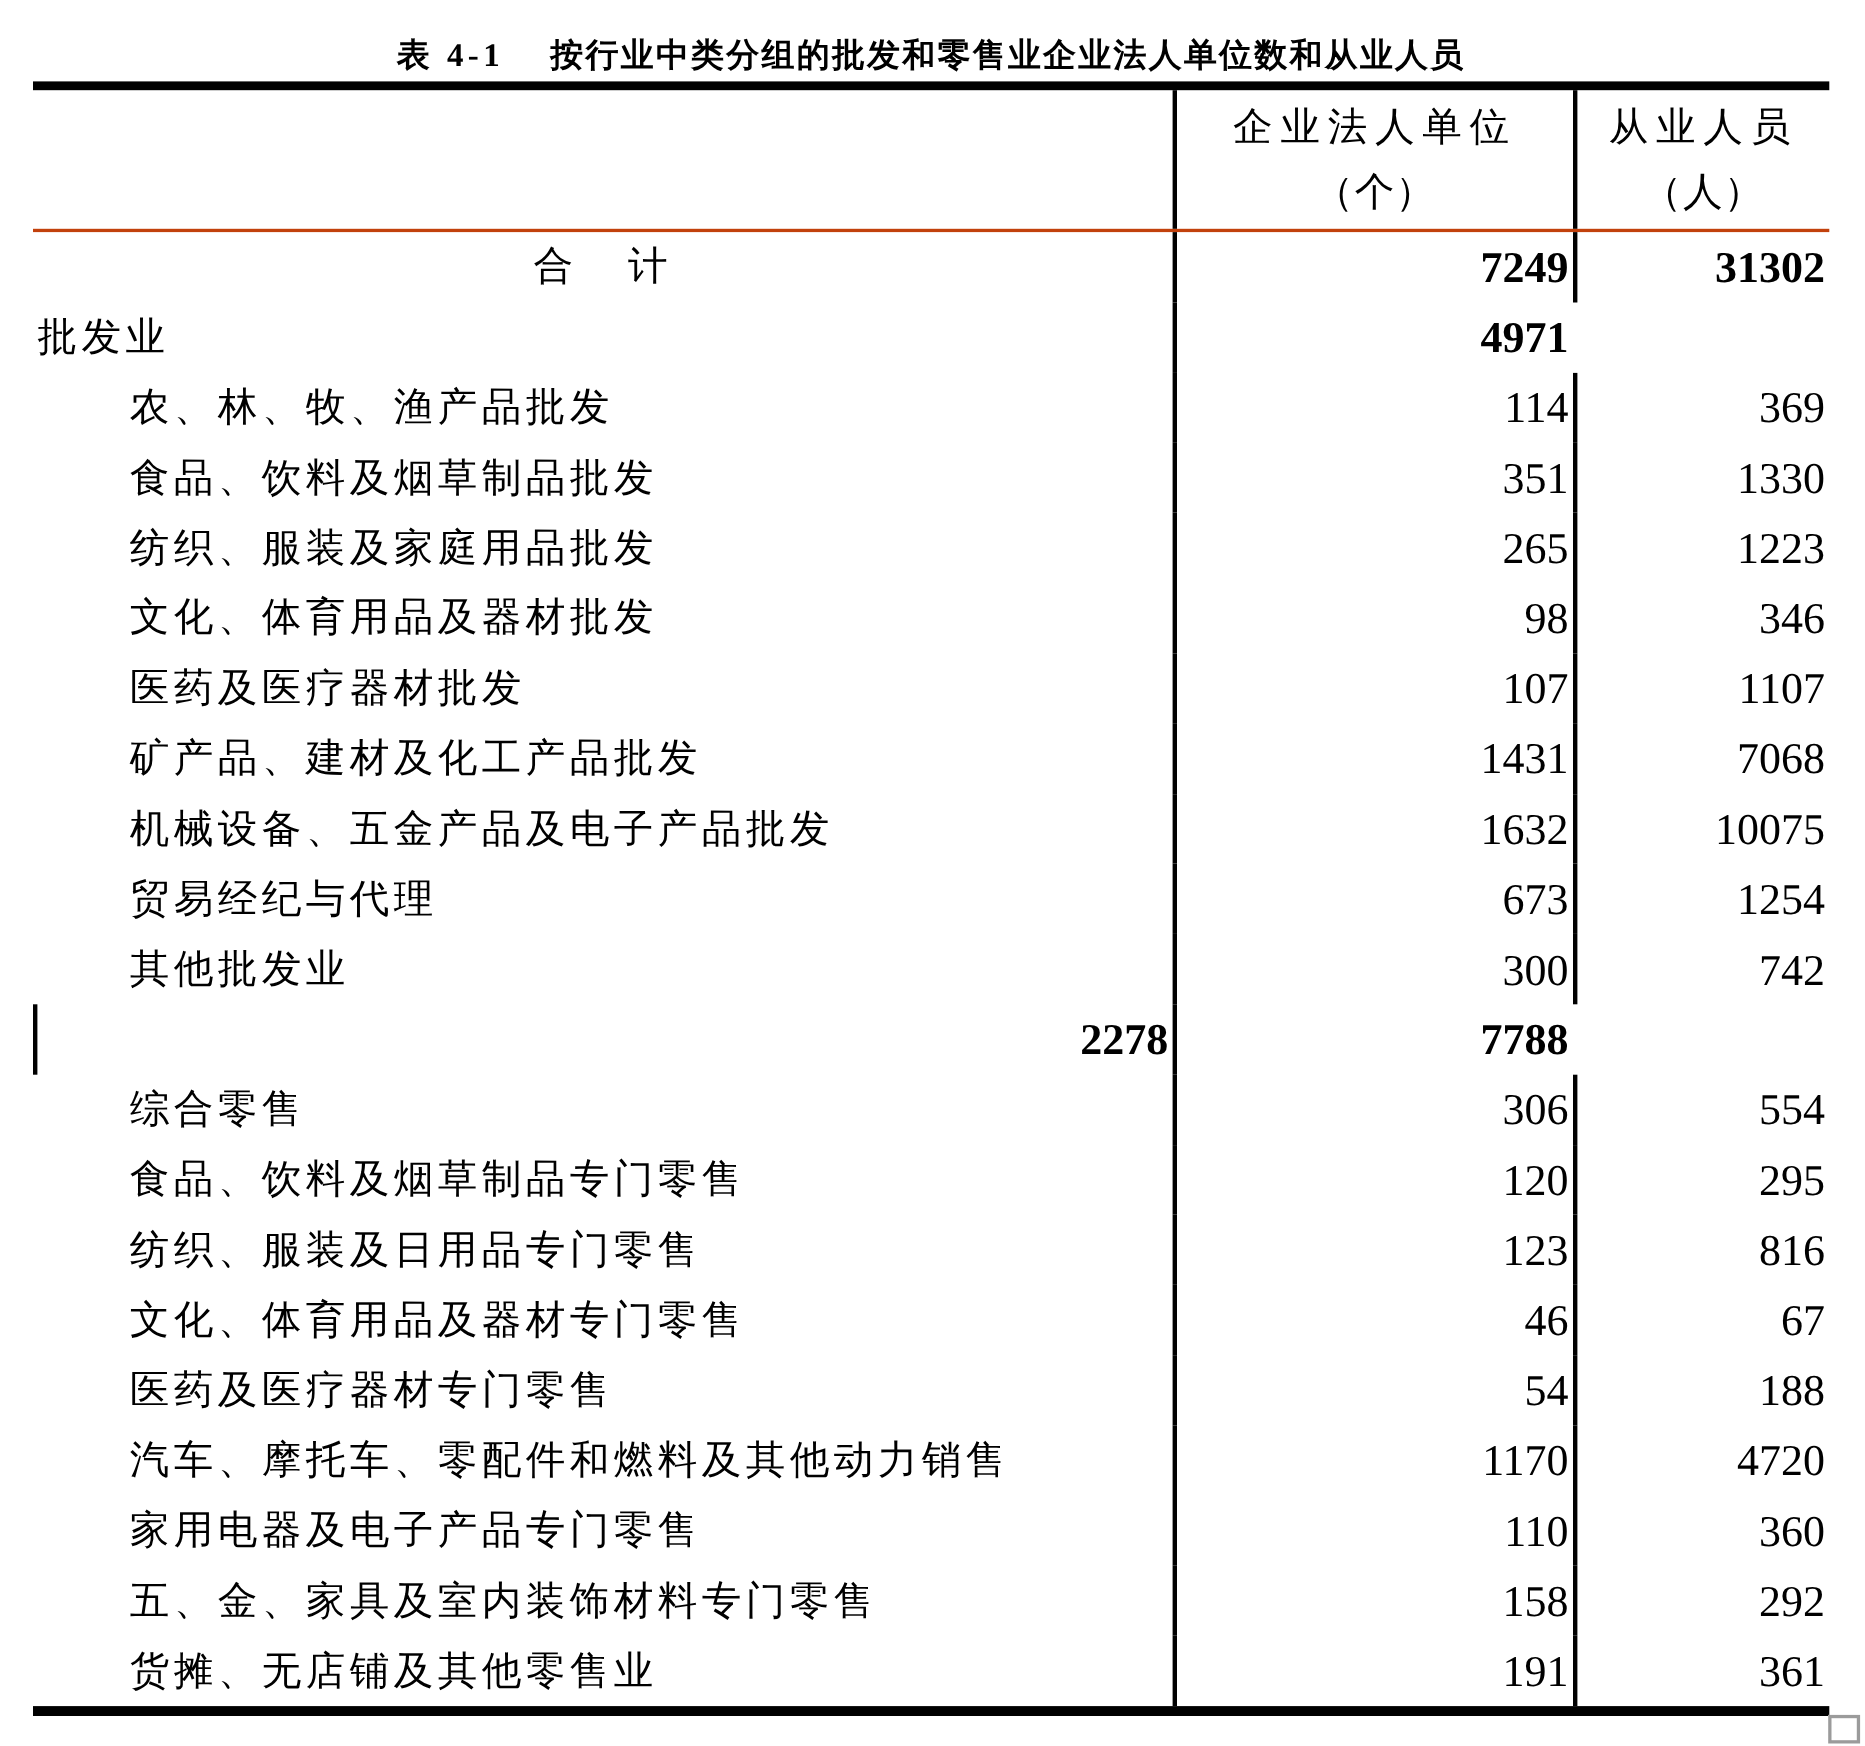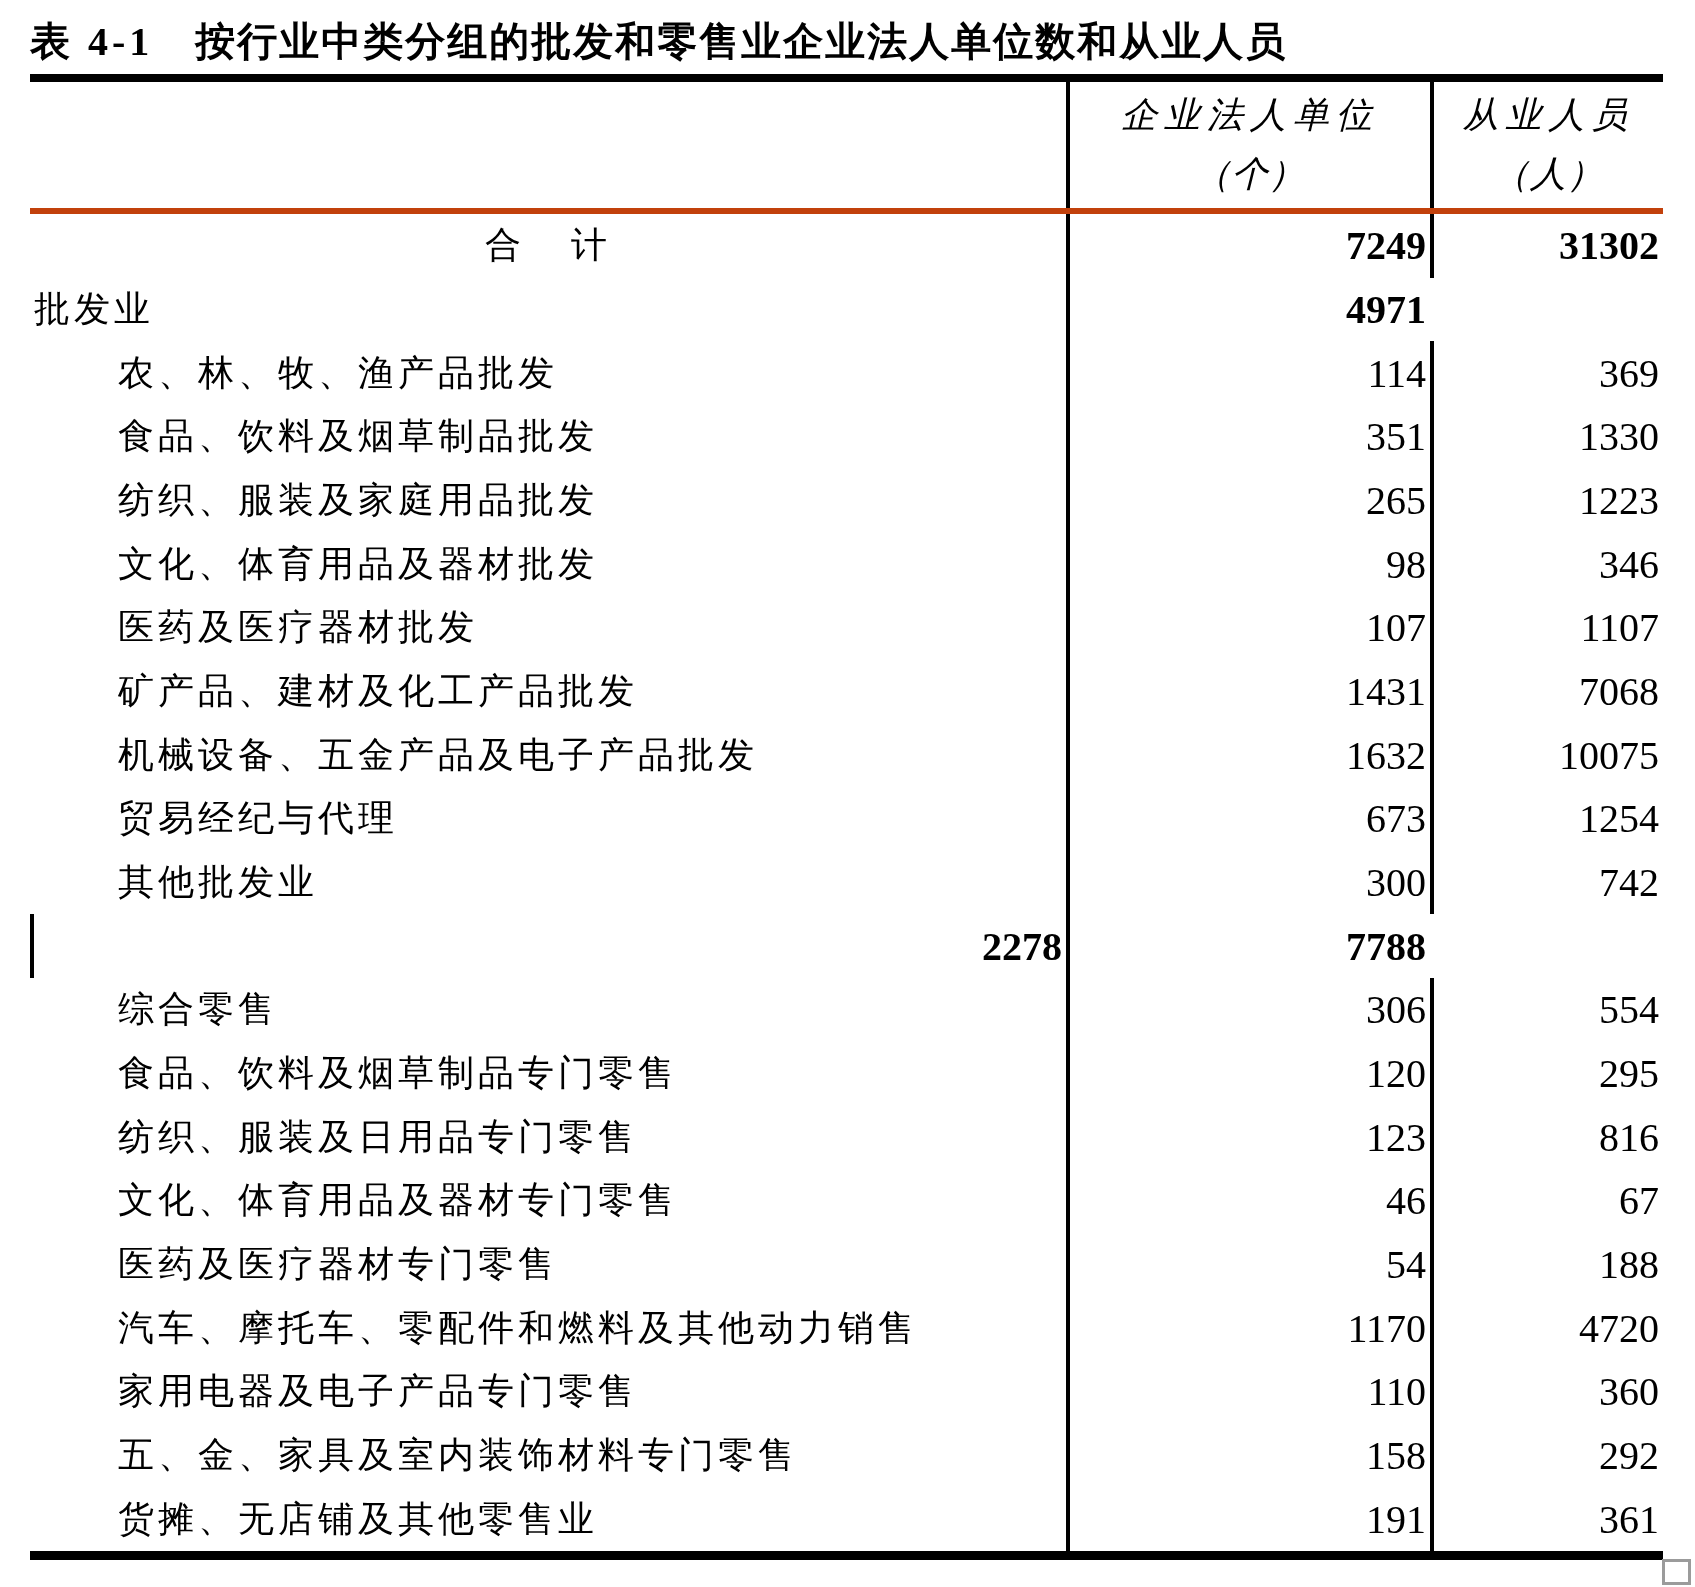--- a/index.html
+++ b/index.html
@@ -13,23 +13,24 @@
     background: #ffffff;
     color: #000000;
     font-family: "Liberation Serif", "DejaVu Serif", serif;
     position: relative;
   }
 
   
   .title {
     position: absolute;
     left: 30px;
-    top: 14px;
+    top: 30px;
     width: 1633px;
-    font-size: 40px;
+    text-align: center;
+    font-size: 30px;
     font-weight: 700;
     letter-spacing: 2px;
     white-space: nowrap;
   }
   .title .prefix {
     margin-right: 42px;
     letter-spacing: 4px;
   }
 
   
@@ -47,22 +48,21 @@
   }
   .grid {
     display: grid;
     grid-template-columns: 1036px 364px 233px;
   }
 
   
   .thead {
     flex: none;
     height: 126px;
-    border-bottom: 6px solid #c2410c;
-    font-style: italic;
+    border-bottom: 3px solid #c2410c;
   }
   .th {
     box-sizing: border-box;
     border-left: 4px solid #000;
     display: flex;
     flex-direction: column;
     justify-content: space-evenly;
     align-items: center;
     font-size: 36px;
   }

